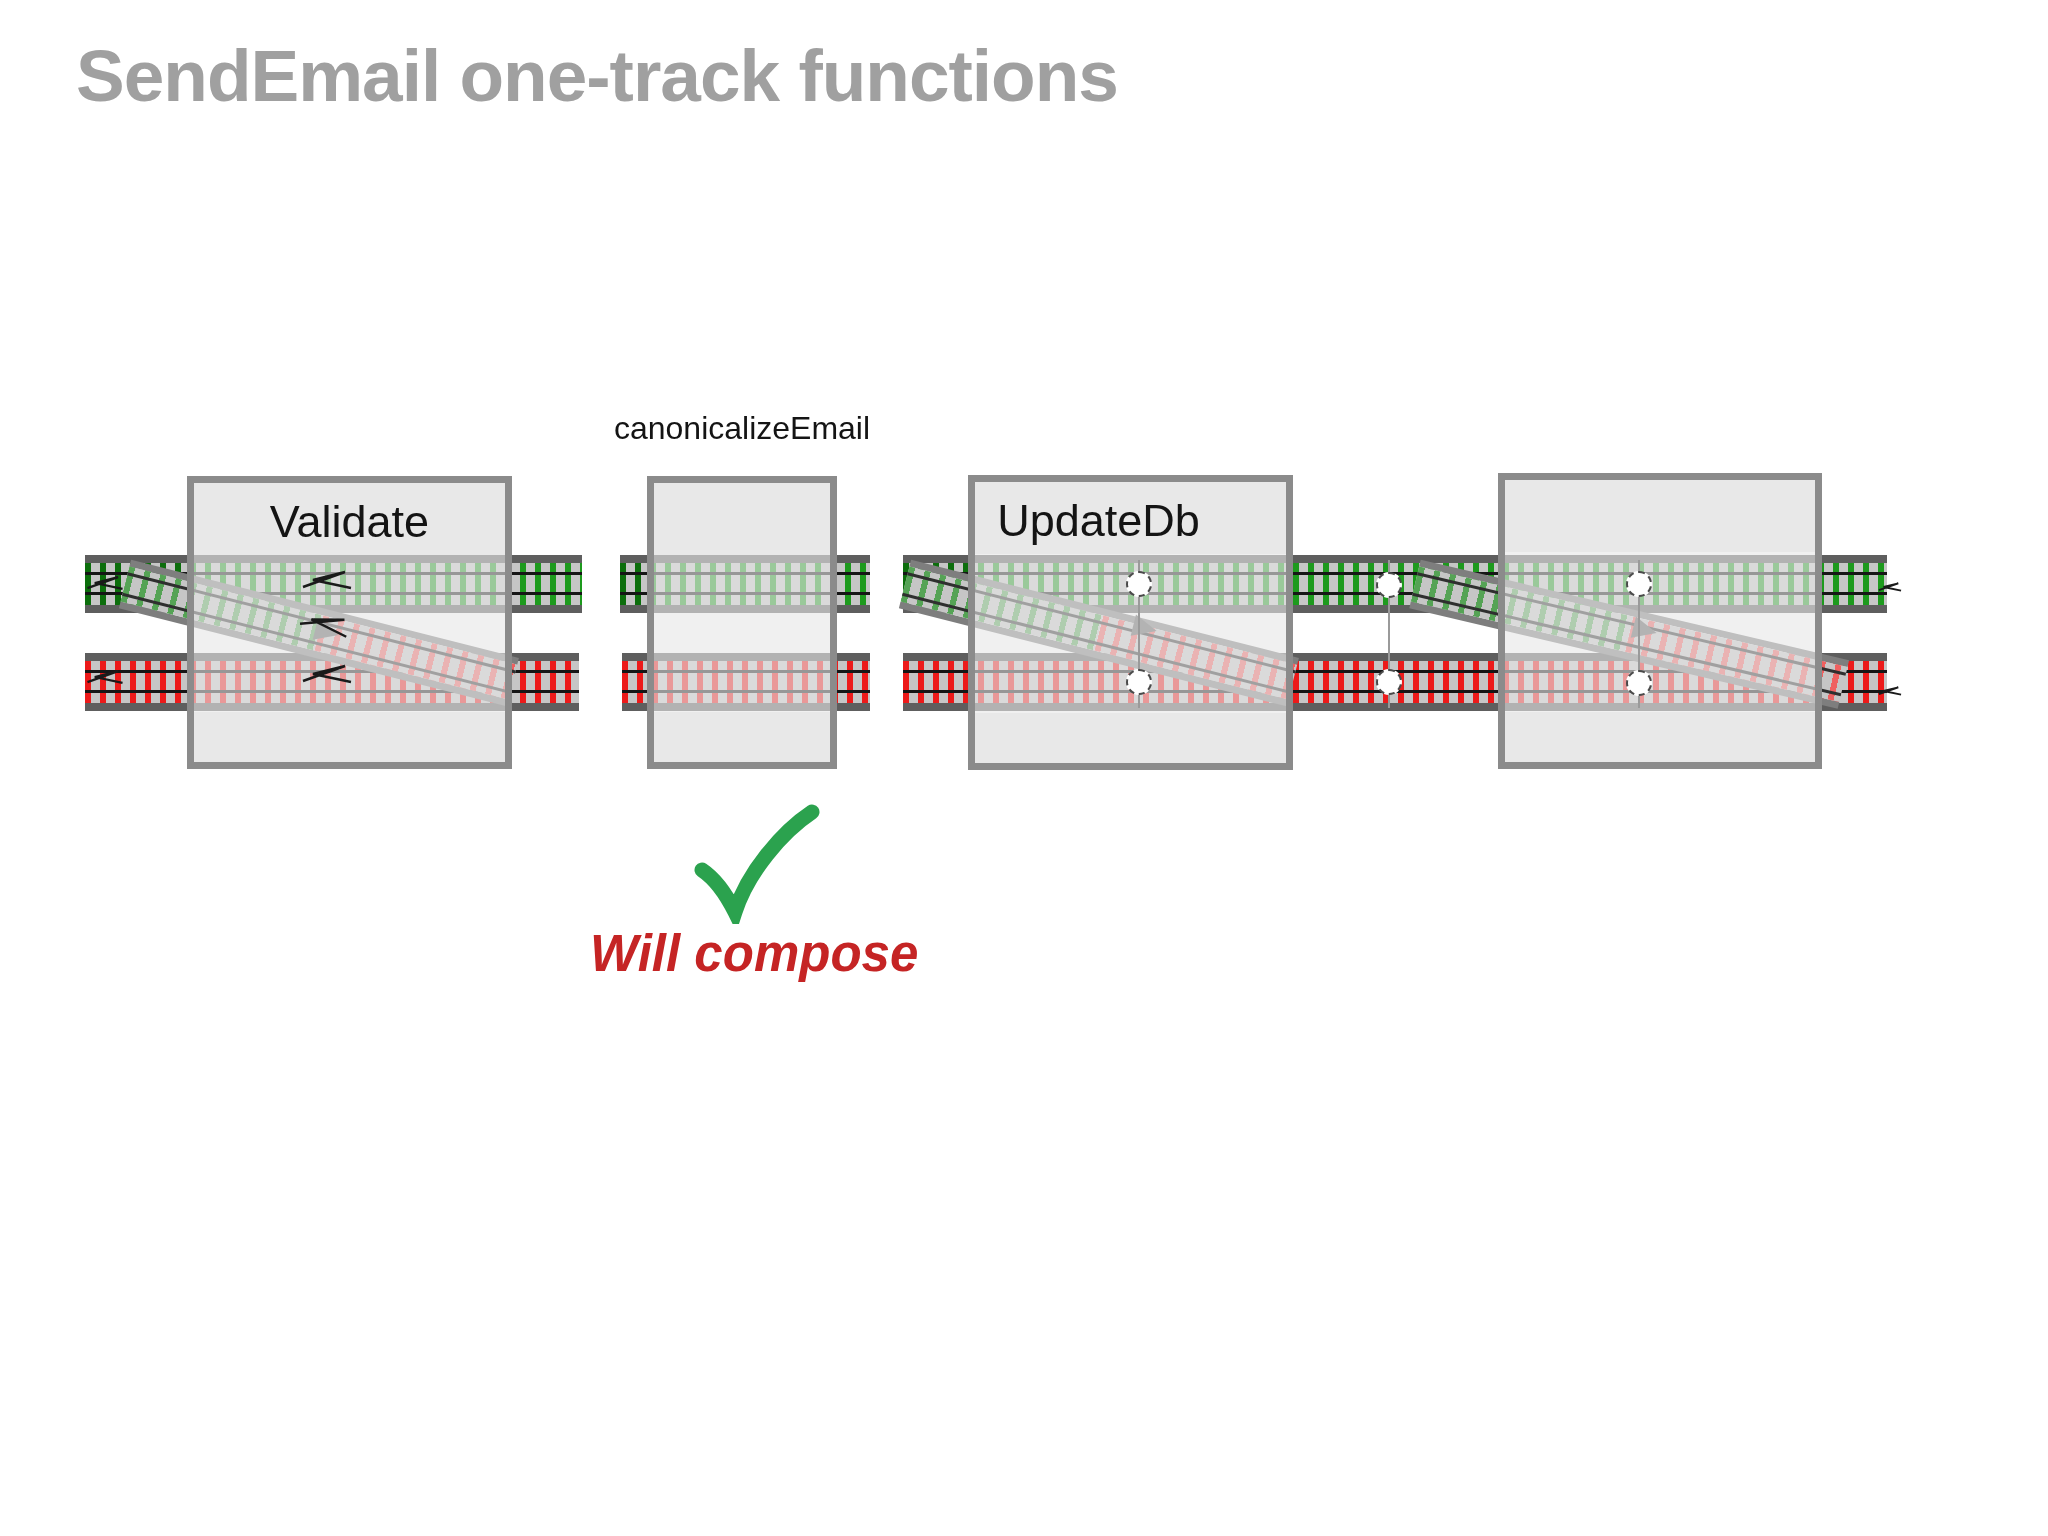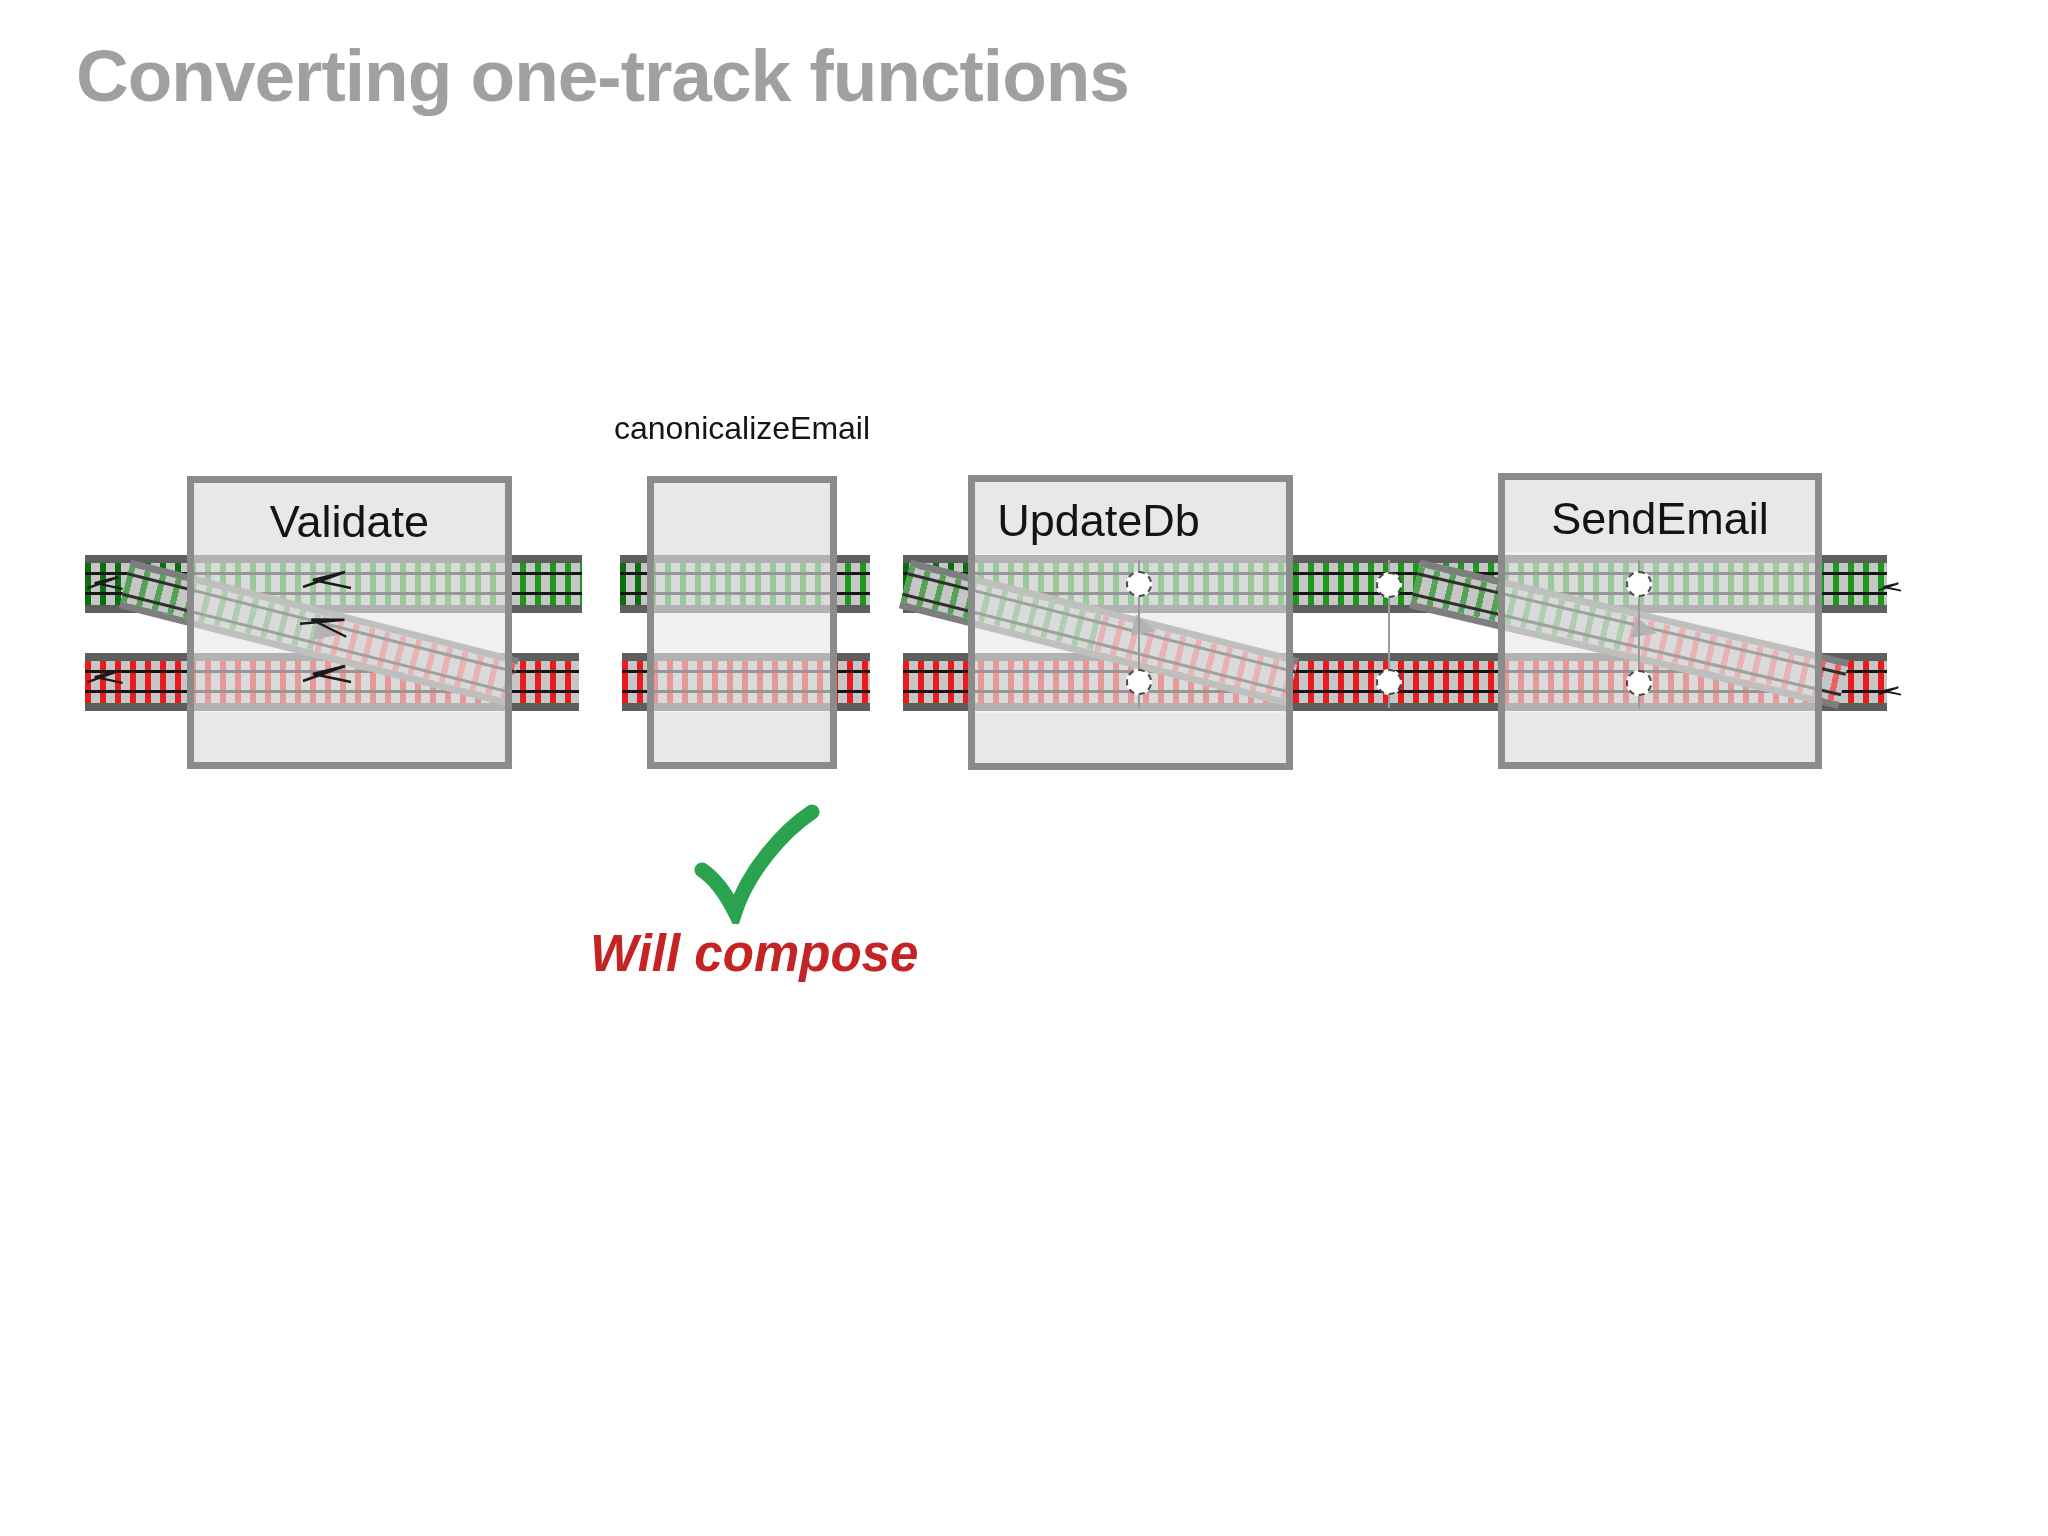--- a/index.html
+++ b/index.html
@@ -48,21 +48,21 @@
   .zz{position:absolute;z-index:36;}
   .check{position:absolute;left:690px;top:804px;z-index:40;}
   .caption{position:absolute;left:590px;top:924px;width:300px;text-align:center;
            font-style:italic;font-weight:bold;font-size:51px;color:#c52424;z-index:40;white-space:nowrap;}
 </style>
 </head>
 <body>
 
 <div id="canvas">
 
-  <div class="title">Converting one-track functions</div>
+  <div class="title">SendEmail one-track functions</div>
 
   <div class="track ties-red" style="left:85px;top:653px;width:494px;"></div>
   <div class="track ties-red" style="left:622px;top:653px;width:248px;"></div>
   <div class="track ties-red" style="left:903px;top:653px;width:984px;"></div>
 
   <div class="track ties-green" style="left:85px;top:555px;width:497px;">
     <div class="patch ties-darkgreen" style="left:0;width:108px;"></div>
   </div>
   <div class="track ties-green" style="left:620px;top:555px;width:250px;">
     <div class="patch ties-darkgreen" style="left:0;width:30px;"></div>
@@ -89,21 +89,20 @@
   <div class="tri" style="left:1633px;top:619px;"></div>
 
   <div class="box" style="left:187px;top:476px;width:325px;height:293px;"></div>
   <div class="box" style="left:647px;top:476px;width:190px;height:293px;"></div>
   <div class="box" style="left:968px;top:475px;width:325px;height:295px;"></div>
   <div class="box" style="left:1498px;top:473px;width:324px;height:296px;"></div>
 
   <div class="boxlabel" style="left:187px;top:496px;width:325px;">Validate</div>
   <div class="boxlabel" style="left:552px;top:410px;width:380px;font-size:32px;">canonicalizeEmail</div>
   <div class="boxlabel" style="left:968px;top:495px;width:261px;">UpdateDb</div>
-  <div class="boxlabel" style="left:1498px;top:493px;width:324px;">SendEmail</div>
 
   <div class="seam" style="left:1138px;"></div>
   <div class="seam" style="left:1388px;"></div>
   <div class="seam" style="left:1638px;"></div>
   <div class="joint" style="left:1126px;top:571px;"></div>
   <div class="joint" style="left:1126px;top:669px;"></div>
   <div class="joint" style="left:1376px;top:572px;"></div>
   <div class="joint" style="left:1376px;top:669px;"></div>
   <div class="joint" style="left:1626px;top:571px;"></div>
   <div class="joint" style="left:1626px;top:670px;"></div>

